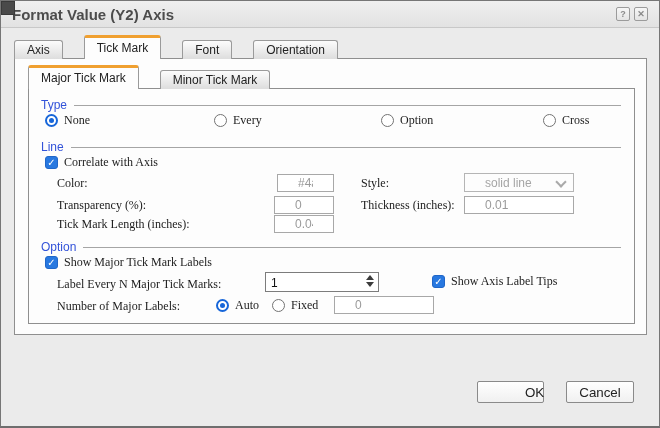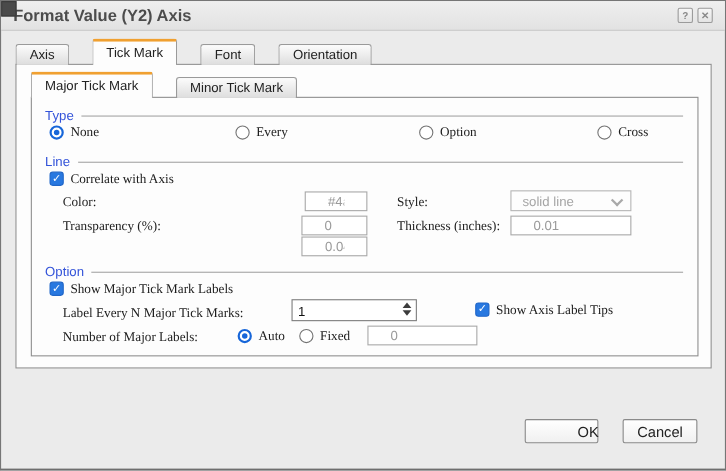--- a/index.html
+++ b/index.html
@@ -40,21 +40,21 @@
   .radio.checked::after{content:"";position:absolute;left:2px;top:2px;width:5px;height:5px;
     border-radius:50%;background:#1766d9;}
 
   .checkbox{width:13px;height:13px;box-sizing:border-box;background:#2878e0;border:1px solid #2066c8;
     border-radius:3px;color:#fff;font-size:10px;line-height:11px;text-align:center;}
 
   .fld{position:absolute;box-sizing:border-box;height:18px;border:1px solid #a8a8a8;background:#fff;
     font-family:"Liberation Sans",sans-serif;font-size:12px;color:#9a9a9a;padding:1px 20px;z-index:4;}
   .swatch{position:absolute;width:14px;height:14px;border:1px solid #3a3a3a;box-sizing:border-box;z-index:4;}
   .select{position:absolute;box-sizing:border-box;height:19px;border:1px solid #b5b5b5;background:#fdfdfd;
-    color:#a5a5a5;padding:2px 20px 2px 10px;z-index:4;}
+    color:#a5a5a5;padding:2px 20px 2px 20px;z-index:4;}
   .chev{position:absolute;right:8px;top:4px;width:6px;height:6px;
     border-right:2px solid #a9a9a9;border-bottom:2px solid #a9a9a9;transform:rotate(45deg);}
   .spinner{position:absolute;box-sizing:border-box;height:20px;border:1px solid #7c7c7c;background:#fff;z-index:4;}
   .spinval{position:absolute;left:5px;top:3px;color:#111;}
   .spinarrows{position:absolute;right:3px;top:2px;width:9px;}
   .tri-up{width:0;height:0;border-left:4px solid transparent;border-right:4px solid transparent;
     border-bottom:5px solid #3c3c3c;margin-bottom:2px;}
   .tri-down{width:0;height:0;border-left:4px solid transparent;border-right:4px solid transparent;
     border-top:5px solid #3c3c3c;}
   .btn{position:absolute;box-sizing:border-box;height:22px;border:1px solid #8a8a8a;border-radius:2px;
@@ -123,20 +123,21 @@
   <div class="select" style="left:463px;top:172px;width:110px;">
     <span>solid line</span>
     <span class="chev"></span>
   </div>
 
   <span class="abs lbl" style="left:56px;top:197px;">Transparency (%):</span>
   <input class="fld" style="left: 273px; top: 195px; width: 60px;" readonly="" value="0">
   <span class="abs lbl" style="left:360px;top:197px;">Thickness (inches):</span>
   <input class="fld" style="left: 463px; top: 195px; width: 110px;" readonly="" value="0.01">
 
+  <span class="abs lbl" style="left:56px;top:216px;">Tick Mark Length (inches):</span>
   <input class="fld" style="left: 273px; top: 214px; width: 60px;" readonly="" value="0.04">
 
   <div class="ghead" style="left:40px;top:239px;width:580px;">
     <span class="gt">Option</span>
     <span class="rule"></span>
   </div>
   <div class="abs row" style="left:44px;top:254px;">
     <span class="checkbox">✓</span>
     <span class="lbl">Show Major Tick Mark Labels</span>
   </div>

